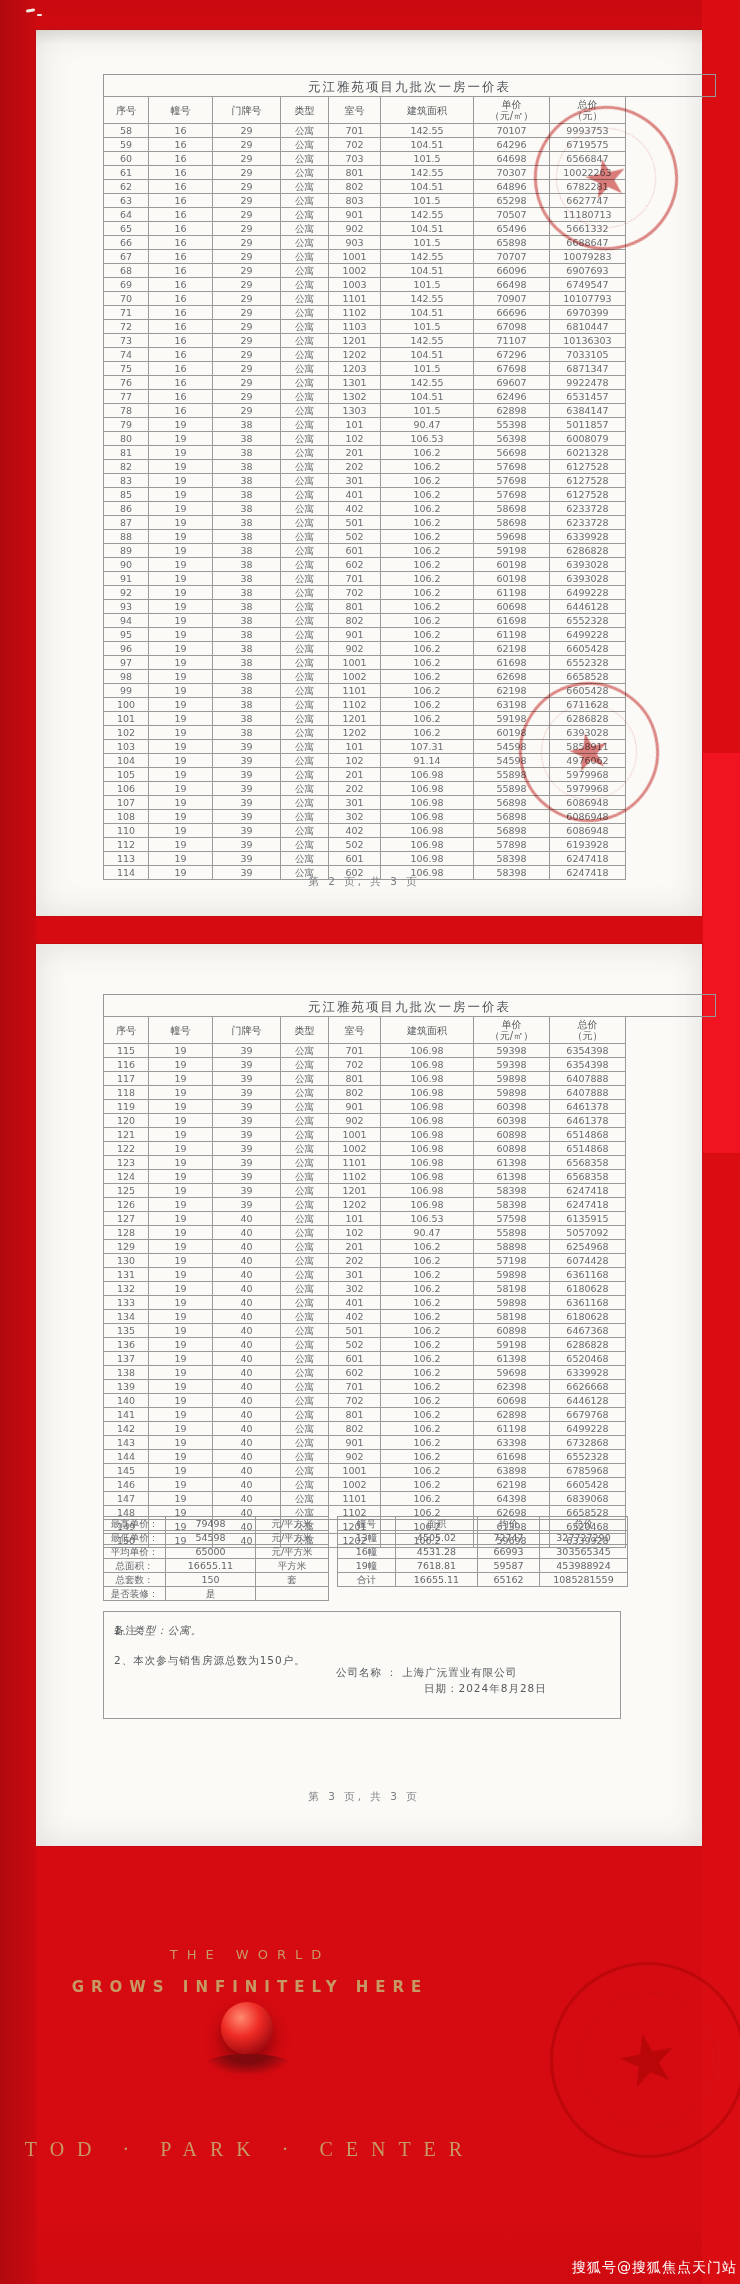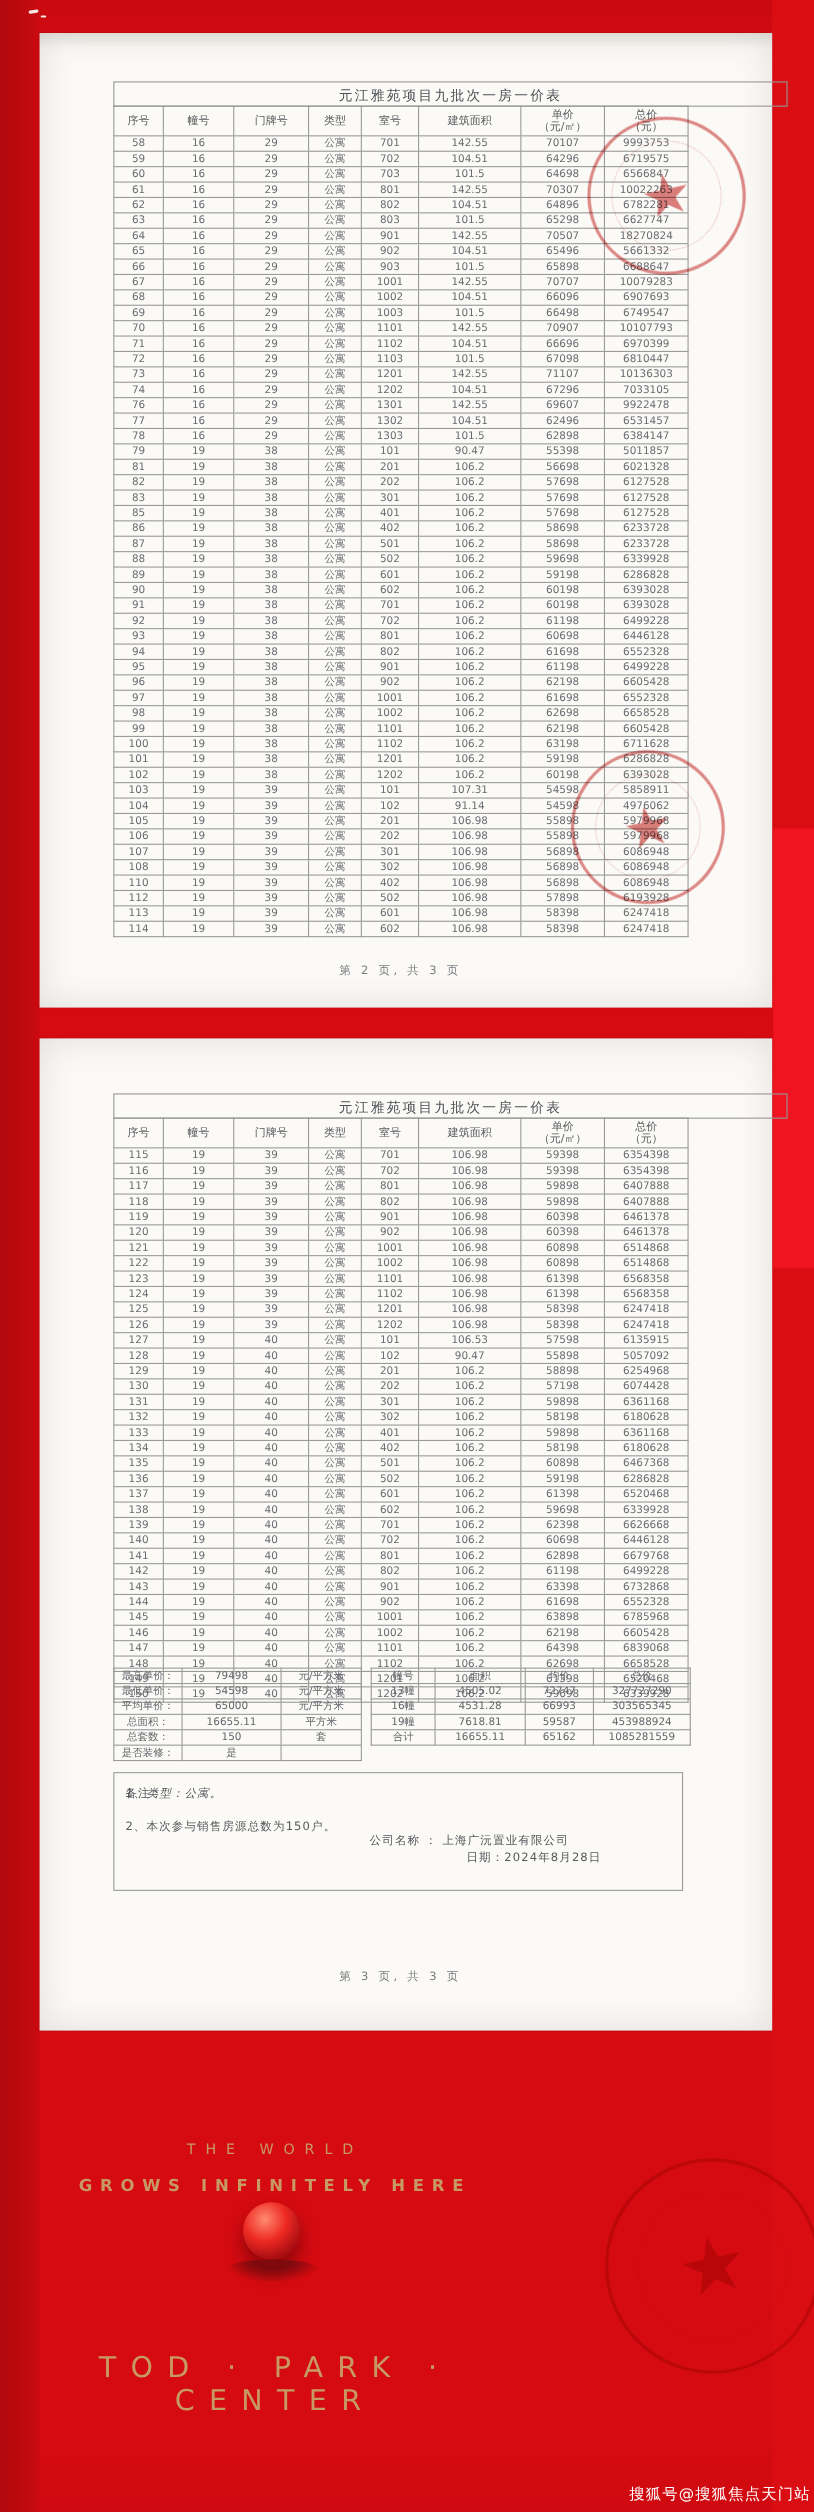--- a/index.html
+++ b/index.html
@@ -82,21 +82,21 @@
   .brand1{position:absolute;left:0;top:1947px;width:500px;text-align:center;
     font-size:13px;letter-spacing:9px;color:#c89a63;}
   .brand2{position:absolute;left:0;top:1978px;width:500px;text-align:center;
     font-size:15px;letter-spacing:7px;color:#c89a63;font-weight:700;}
   .sphere{position:absolute;left:221px;top:2002px;width:52px;height:52px;border-radius:50%;
     background:radial-gradient(circle at 38% 30%, #ff8a70 0%, #ee2a24 40%, #a80d12 75%, #7d070b 100%);
     box-shadow:0 10px 16px rgba(70,0,0,.5);}
   .crescent{position:absolute;left:205px;top:2054px;width:86px;height:20px;border-radius:50%;
     background:radial-gradient(ellipse at 50% 0%, #7e0a0e 30%, rgba(126,10,14,0) 75%);}
   .brand3{position:absolute;left:0;top:2138px;width:500px;text-align:center;
-    font-size:26px;letter-spacing:13px;color:#c89a63;}
+    font-size:20px;letter-spacing:13px;color:#c89a63;font-family:Liberation Serif, serif;}
   .watermark{position:absolute;right:3px;top:2259px;font-size:14px;color:#ffffff;letter-spacing:1px;}
 </style>
 </head>
 <body>
 
 <div class="edge-left"></div>
 <div class="edge-right"></div>
 <div class="edge-bright"></div>
 <div class="speck s1"></div>
 <div class="speck s2"></div>
@@ -188,21 +188,21 @@
           <td>6627747</td>
         </tr>
         <tr>
           <td>64</td>
           <td>16</td>
           <td>29</td>
           <td>公寓</td>
           <td>901</td>
           <td>142.55</td>
           <td>70507</td>
-          <td>18270824</td>
+          <td>11180713</td>
         </tr>
         <tr>
           <td>65</td>
           <td>16</td>
           <td>29</td>
           <td>公寓</td>
           <td>902</td>
           <td>104.51</td>
           <td>65496</td>
           <td>5661332</td>
@@ -291,20 +291,30 @@
           <td>74</td>
           <td>16</td>
           <td>29</td>
           <td>公寓</td>
           <td>1202</td>
           <td>104.51</td>
           <td>67296</td>
           <td>7033105</td>
         </tr>
         <tr>
+          <td>75</td>
+          <td>16</td>
+          <td>29</td>
+          <td>公寓</td>
+          <td>1203</td>
+          <td>101.5</td>
+          <td>67698</td>
+          <td>6871347</td>
+        </tr>
+        <tr>
           <td>76</td>
           <td>16</td>
           <td>29</td>
           <td>公寓</td>
           <td>1301</td>
           <td>142.55</td>
           <td>69607</td>
           <td>9922478</td>
         </tr>
         <tr>
@@ -329,20 +339,30 @@
         </tr>
         <tr>
           <td>79</td>
           <td>19</td>
           <td>38</td>
           <td>公寓</td>
           <td>101</td>
           <td>90.47</td>
           <td>55398</td>
           <td>5011857</td>
+        </tr>
+        <tr>
+          <td>80</td>
+          <td>19</td>
+          <td>38</td>
+          <td>公寓</td>
+          <td>102</td>
+          <td>106.53</td>
+          <td>56398</td>
+          <td>6008079</td>
         </tr>
         <tr>
           <td>81</td>
           <td>19</td>
           <td>38</td>
           <td>公寓</td>
           <td>201</td>
           <td>106.2</td>
           <td>56698</td>
           <td>6021328</td>

